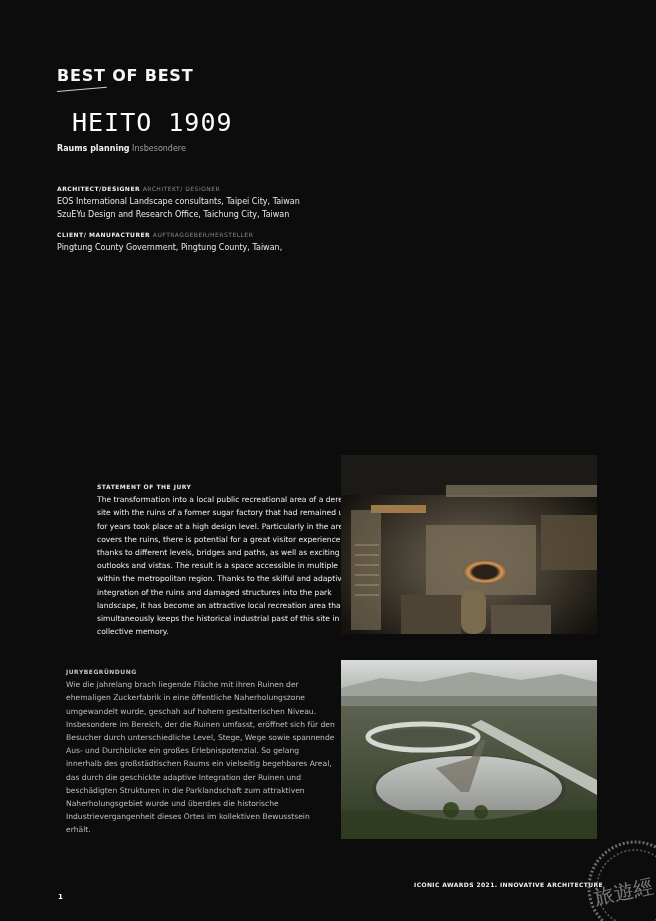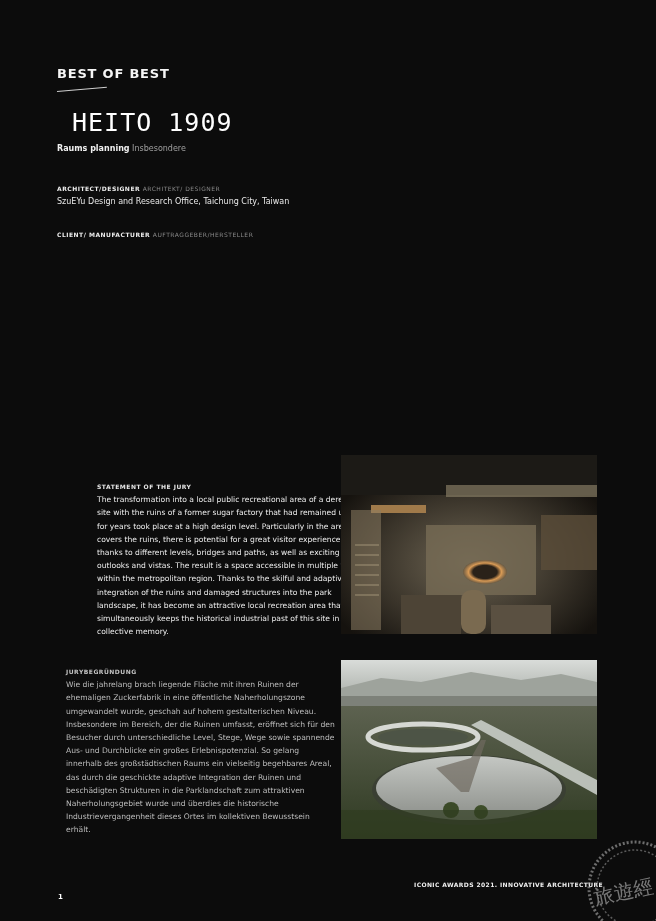--- a/index.html
+++ b/index.html
@@ -8,21 +8,21 @@
       background: #0c0c0c;
       color: #f2f2f2;
       font-family: "DejaVu Sans", sans-serif;
       position: relative;
       overflow: hidden;
     }
     .abs { position: absolute; }
     .kicker {
       left: 57px; top: 66px;
       font-family: "DejaVu Sans", sans-serif;
-      font-weight: bold; font-size: 13px; letter-spacing: 0.8px;
+      font-weight: bold; font-size: 16px; letter-spacing: 0.8px;
       color: #f5f5f5;
     }
     .rule {
       left: 57px; top: 91px; width: 50px; height: 1px;
       background: #cfcfcf; transform: rotate(-5deg); transform-origin: left center;
     }
     .title {
       left: 72px; top: 108px;
       font-family: "DejaVu Sans Mono", monospace;
       font-size: 25px; letter-spacing: 1px; color: #ffffff;
@@ -56,28 +56,30 @@
 <div class="abs subtitle">
   <span class="en">Raums planning</span>
   <span class="de">Insbesondere</span>
 </div>
 
 <div class="abs meta-block" style="top:182px;">
   <div class="meta-label">
     <span>ARCHITECT/DESIGNER</span>
     <span class="de">ARCHITEKT/ DESIGNER</span>
   </div>
+  <div class="meta-value">EOS International Landscape consultants, Taipei City, Taiwan</div>
   <div class="meta-value">SzuEYu Design and Research Office, Taichung City, Taiwan</div>
 </div>
 
 <div class="abs meta-block" style="top:228px;">
   <div class="meta-label">
     <span>CLIENT/ MANUFACTURER</span>
     <span class="de">AUFTRAGGEBER/HERSTELLER</span>
   </div>
+  <div class="meta-value">Pingtung County Government, Pingtung County, Taiwan,</div>
 </div>
 
 <div class="abs body-en">
   <div class="section-label">STATEMENT OF THE JURY</div>
   <div>The transformation into a local public recreational area of a derelict site with the ruins of a former sugar factory that had remained unused for years took place at a high design level. Particularly in the area that covers the ruins, there is potential for a great visitor experience thanks to different levels, bridges and paths, as well as exciting outlooks and vistas. The result is a space accessible in multiple ways within the metropolitan region. Thanks to the skilful and adaptive integration of the ruins and damaged structures into the park landscape, it has become an attractive local recreation area that simultaneously keeps the historical industrial past of this site in the collective memory.</div>
 </div>
 
 <div class="abs body-de">
   <div class="section-label">JURYBEGRÜNDUNG</div>
   <div>Wie die jahrelang brach liegende Fläche mit ihren Ruinen der ehemaligen Zuckerfabrik in eine öffentliche Naherholungszone umgewandelt wurde, geschah auf hohem gestalterischen Niveau. Insbesondere im Bereich, der die Ruinen umfasst, eröffnet sich für den Besucher durch unterschiedliche Level, Stege, Wege sowie spannende Aus- und Durchblicke ein großes Erlebnispotenzial. So gelang innerhalb des großstädtischen Raums ein vielseitig begehbares Areal, das durch die geschickte adaptive Integration der Ruinen und beschädigten Strukturen in die Parklandschaft zum attraktiven Naherholungsgebiet wurde und überdies die historische Industrievergangenheit dieses Ortes im kollektiven Bewusstsein erhält.</div>

